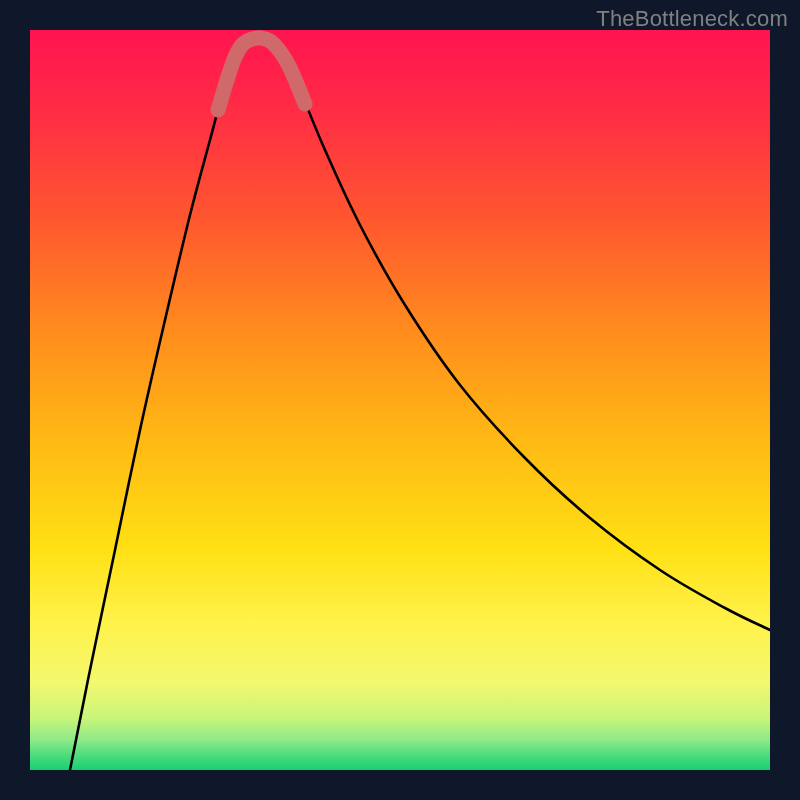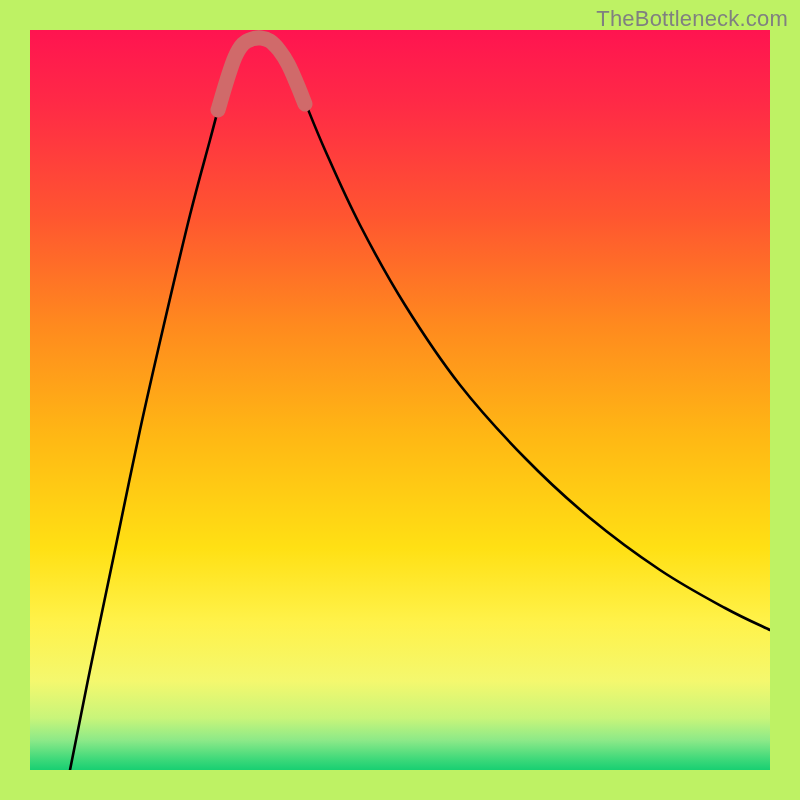--- a/index.html
+++ b/index.html
@@ -1,21 +1,21 @@
 <!DOCTYPE html>
 <html><head>
 <meta charset="utf-8">
 <style>
   * { margin: 0; padding: 0; box-sizing: border-box; }
   html, body { width: 800px; height: 800px; overflow: hidden; background: #000; }
   .frame {
     position: relative;
     width: 800px;
     height: 800px;
-    background: #bef264;
+    background: #0f172a;
   }
   .attribution {
     position: absolute;
     top: 6px;
     right: 12px;
     font-family: Arial, Helvetica, sans-serif;
     font-size: 22px;
     color: #808080;
     letter-spacing: 0.2px;
     z-index: 5;

